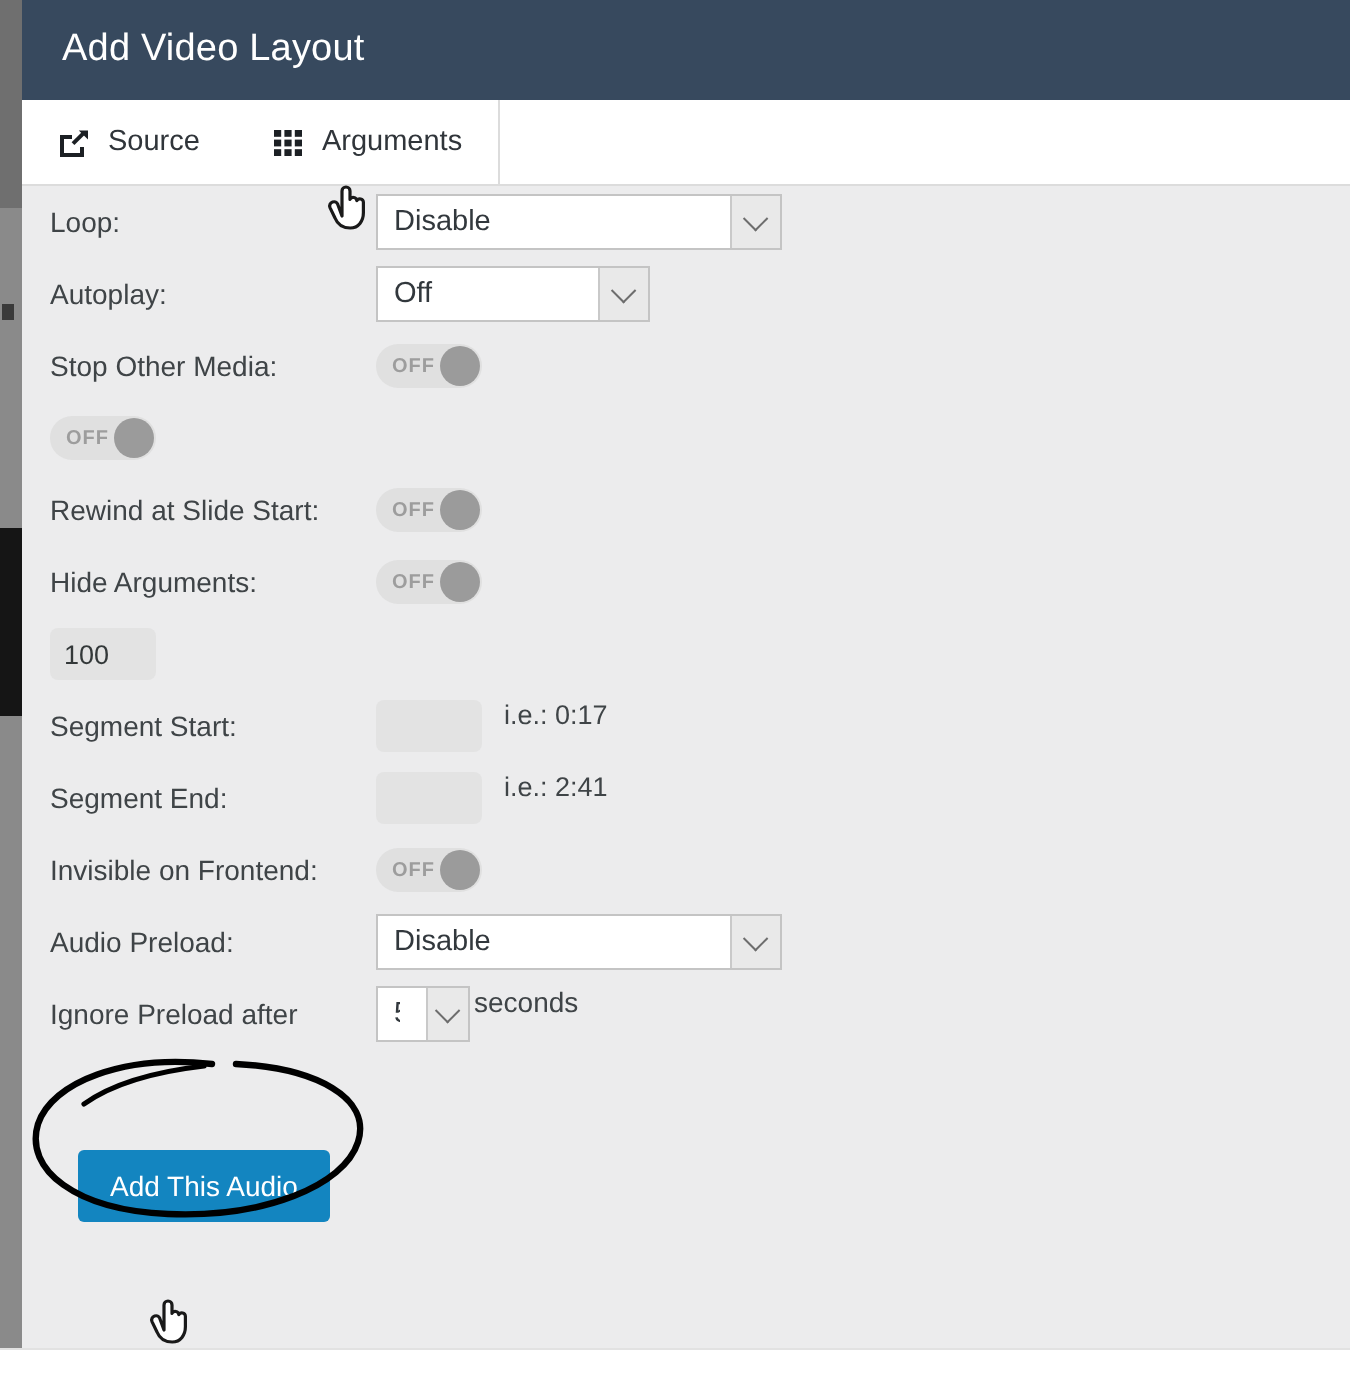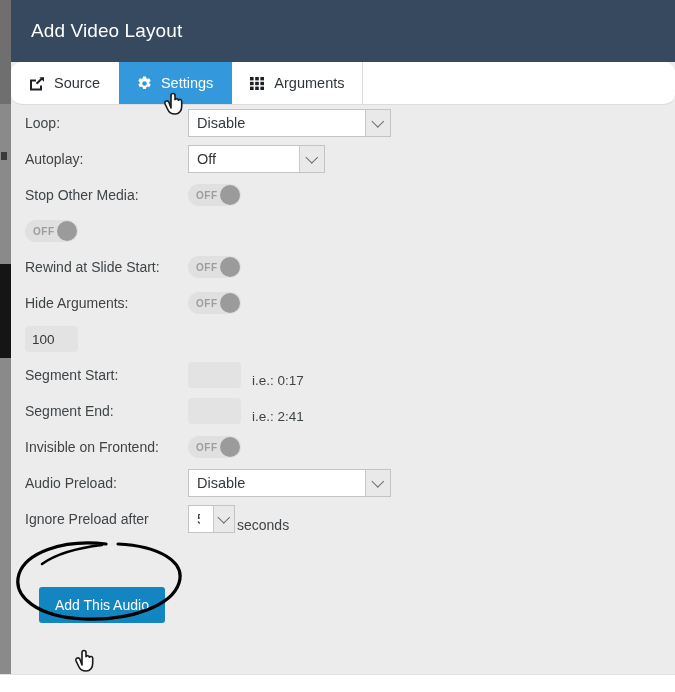--- a/index.html
+++ b/index.html
@@ -46,42 +46,41 @@
 
   
   .modal {
     position: absolute;
     left: 11px; top: 0;
     width: 664px; height: 674px;
     background: #ececed;
     overflow: hidden;
   }
   .modal-header {
-    height: 62px;
+    height: 50px;
     background: #37495e;
     display: flex;
     align-items: center;
     padding-left: 20px;
     box-sizing: border-box;
   }
   .modal-title {
     color: #ffffff;
     font-size: 19px;
     letter-spacing: .1px;
   }
 
   
   .tabbar {
     height: 43px;
     background: #ffffff;
     display: flex;
     align-items: stretch;
     border-bottom: 1px solid #dcdcdc;
     box-sizing: border-box;
-    border-radius: 11px;
   }
   .tab {
     display: flex;
     align-items: center;
     gap: 9px;
     padding: 0 18px;
     font-size: 14.5px;
     color: #30353a;
     cursor: pointer;
     box-sizing: border-box;
@@ -108,21 +107,21 @@
     align-items: center;
     height: 36px;
     padding-left: 14px;
   }
   .lbl {
     width: 163px;
     font-size: 14px;
     color: #3f4447;
     flex: 0 0 163px;
   }
-  .ctl { display: flex; align-items: flex-end; }
+  .ctl { display: flex; align-items: flex-start; }
 
   
   select.sel {
     -webkit-appearance: none;
     appearance: none;
     background: #ffffff;
     border: 1px solid #c4c4c4;
     font-family: "Liberation Sans", sans-serif;
     font-size: 14.5px;
     color: #32383d;
@@ -254,28 +253,20 @@
         <span class="ticon">
           <svg width="16" height="15" viewBox="0 0 16 15">
             <path d="M1 3.5h6v2H3v7h8v-3h2v5H1z" fill="#1c2024"></path>
             <path d="M7.5 7.8 13.2 2.2" stroke="#1c2024" stroke-width="2" fill="none"></path>
             <path d="M15 1.2v4.6l-4.6-4.6z" fill="#1c2024"></path>
           </svg>
         </span>
         <span>Source</span>
       </div>
 
-      <div class="tab active">
-        <span class="ticon">
-          <svg width="15" height="15" viewBox="0 0 16 16">
-            <path fill="#ffffff" d="M9.6.6h-3.2l-.3 1.9a5.6 5.6 0 0 0-1.3.75l-1.8-.73-1.6 2.76 1.5 1.2a5.6 5.6 0 0 0 0 1.5l-1.5 1.2 1.6 2.76 1.8-.73c.4.3.84.56 1.3.75l.3 1.9h3.2l.3-1.9c.46-.19.9-.44 1.3-.75l1.8.73 1.6-2.76-1.5-1.2a5.6 5.6 0 0 0 0-1.5l1.5-1.2-1.6-2.76-1.8.73a5.6 5.6 0 0 0-1.3-.75zM8 5.5a2.5 2.5 0 1 1 0 5 2.5 2.5 0 0 1 0-5z"></path>
-          </svg>
-        </span>
-        <span>Settings</span>
-      </div>
 
       <div class="tab last">
         <span class="ticon">
           <svg width="15" height="15" viewBox="0 0 15 15">
             <g fill="#1c2024">
               <rect x="0" y="1" width="3.6" height="3.4"></rect>
                 <rect x="5.2" y="1" width="3.6" height="3.4"></rect>
                 <rect x="10.4" y="1" width="3.6" height="3.4"></rect>
               <rect x="0" y="5.8" width="3.6" height="3.4"></rect>
                 <rect x="5.2" y="5.8" width="3.6" height="3.4"></rect>

